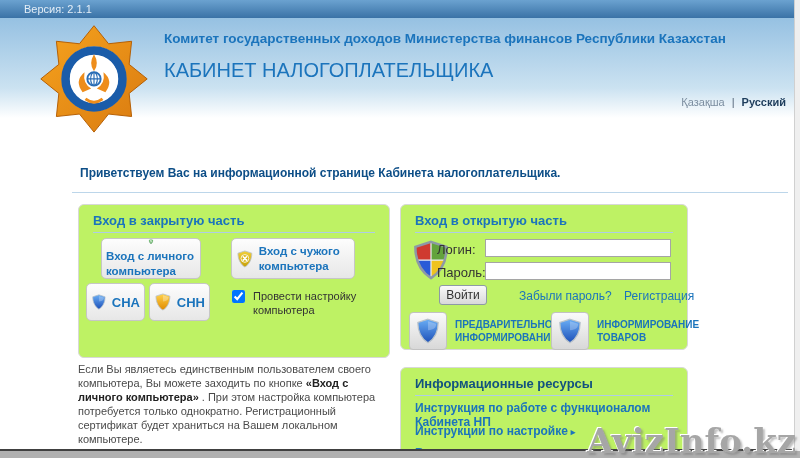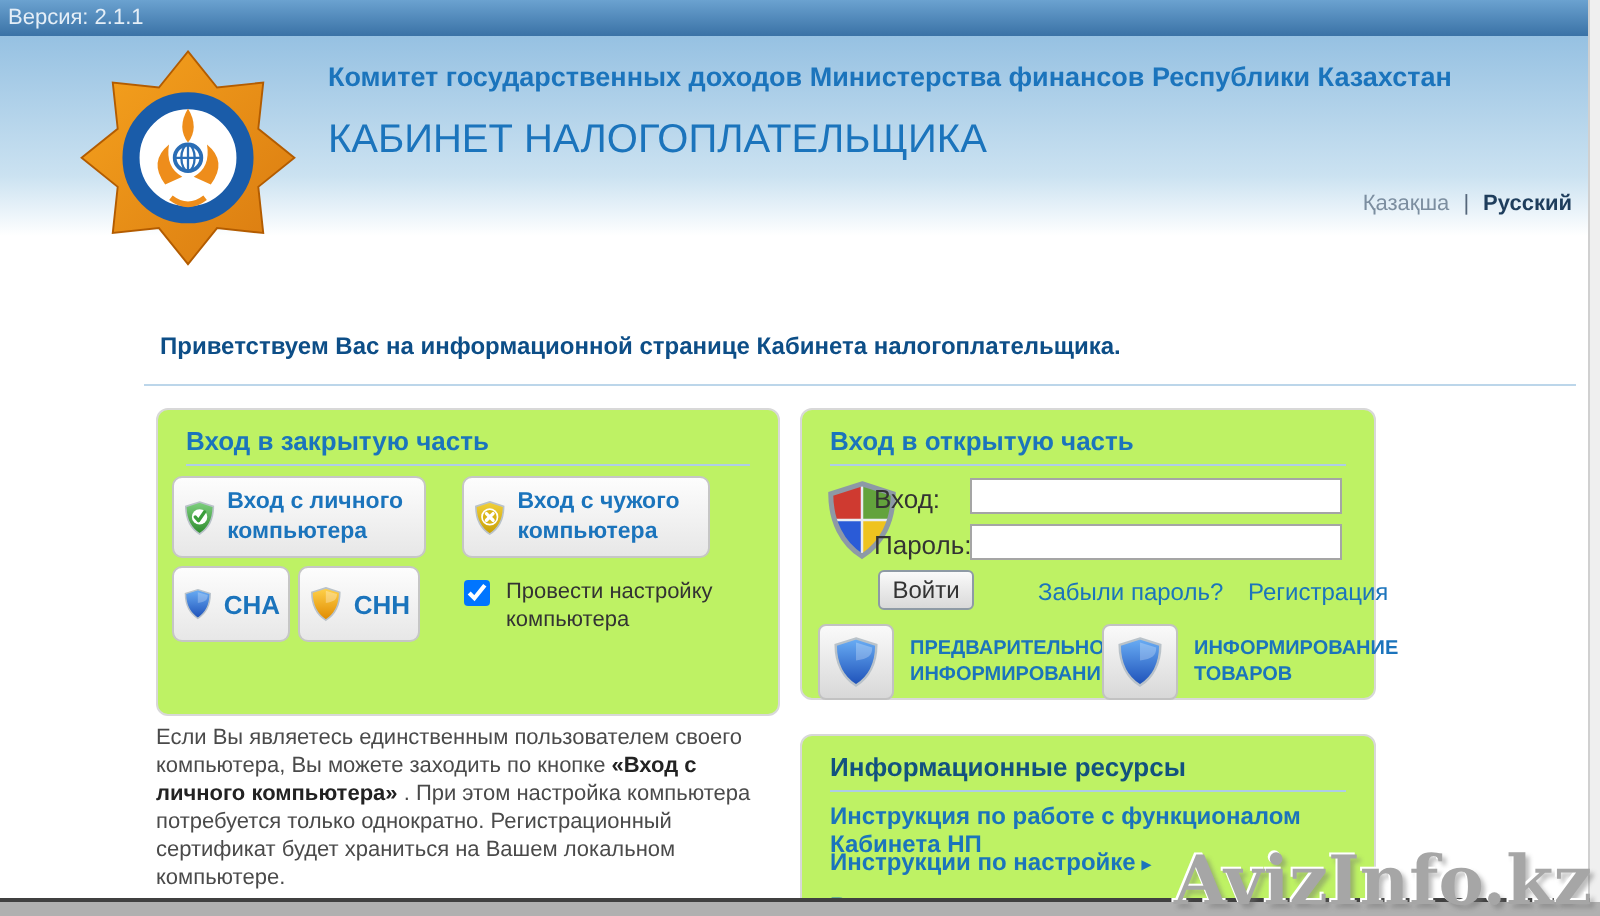--- a/index.html
+++ b/index.html
@@ -2,21 +2,21 @@
 <html><head>
 <meta charset="utf-8">
 <style>
   html,body{margin:0;padding:0;background:#8a8a8a;}
   .page{position:relative;width:800px;height:458px;background:#fff;overflow:hidden;
         font-family:"Liberation Sans",sans-serif;}
 
   
   .topbar{position:absolute;left:0;top:0;width:795px;height:18px;
           background:linear-gradient(#6ba2d0,#3a72a6);
-          color:#e4eef7;font-size:11px;line-height:18px;padding-left:4px;box-sizing:border-box;}
+          color:#e4eef7;font-size:11px;line-height:18px;padding-left:24px;box-sizing:border-box;}
 
   
   .header-bg{position:absolute;left:0;top:18px;width:795px;height:100px;
              background:linear-gradient(#96c1e2 0%,#cbe2f1 70%,#ffffff 100%);}
   .logo{position:absolute;left:33px;top:20px;width:122px;height:114px;z-index:3;}
   .org-title{position:absolute;left:164px;top:31px;width:600px;
              font-size:13.5px;font-weight:bold;color:#1b74bc;}
   .app-title{position:absolute;left:164px;top:59px;font-size:20px;font-weight:normal;color:#1b74bc;}
   .lang{position:absolute;top:96px;right:14px;font-size:11px;}
   .lang a{text-decoration:none;cursor:pointer;}
@@ -34,21 +34,21 @@
   .open-panel{left:400px;top:204px;width:288px;height:146px;}
   .info-panel{left:400px;top:367px;width:288px;height:120px;}
   .panel-title{margin:8px 14px 0;padding-bottom:4px;border-bottom:1px solid #aecde6;
                font-size:13px;font-weight:bold;color:#1b74bc;}
   .info-panel .panel-title{color:#12527f;}
 
   
   .big-btn{position:absolute;display:flex;align-items:center;gap:5px;
            background:linear-gradient(#fdfdfd,#e7e7e7);border:1px solid #c6c6c6;border-radius:5px;
            cursor:pointer;font-family:inherit;padding:0 4px;box-sizing:border-box;}
-  .btn-personal{left:7px;top:33px;width:127px;height:41px;}
+  .btn-personal{left:22px;top:33px;width:100px;height:41px;flex-direction:column;}
   .btn-foreign{left:152px;top:33px;width:124px;height:41px;}
   .btn-sna{left:7px;top:78px;width:59px;height:38px;}
   .btn-snn{left:70px;top:78px;width:61px;height:38px;}
   .big-btn .label{font-size:11.5px;font-weight:bold;color:#1b74bc;text-align:left;line-height:1.25;}
   .big-btn .label-sm{font-size:13px;font-weight:bold;color:#1b74bc;}
   .checkbox-row{position:absolute;left:153px;top:84px;width:130px;display:flex;gap:8px;
                 align-items:flex-start;cursor:pointer;}
   .checkbox-row input{margin:1px 0 0;width:13px;height:13px;}
   .cb-label{font-size:11px;color:#333;line-height:1.3;width:104px;}
 
@@ -219,21 +219,21 @@
       <g clip-path="url(#uacclip)">
         <rect x="0" y="0" width="32" height="32" fill="#cf3a30"></rect>
         <rect x="32" y="0" width="32" height="32" fill="#63a33c"></rect>
         <rect x="0" y="32" width="32" height="32" fill="#2a5bd7"></rect>
         <rect x="32" y="32" width="32" height="32" fill="#efc31f"></rect>
         <path d="M32 3 V61 M7 32 H57" stroke="#e9edf2" stroke-width="2" fill="none"></path>
       </g>
       <path d="M32 3 L57 11 C57 33 48 51 32 61 C16 51 7 33 7 11 Z" fill="none" stroke="#8d99a6" stroke-width="4"></path>
     </svg>
 
-    <span class="form-label login-label">Вход:</span>
+    <span class="form-label login-label">Логин:</span>
     <input class="text-input login-input" type="text" value="" style="">
     <span class="form-label password-label">Пароль:</span>
     <input class="text-input password-input" type="password" value="" style="">
 
     <button class="enter-btn">Войти</button>
     <a class="forgot-link">Забыли пароль?</a>
     <a class="register-link">Регистрация</a>
 
     <div class="service service-1">
       <span class="service-icon">

